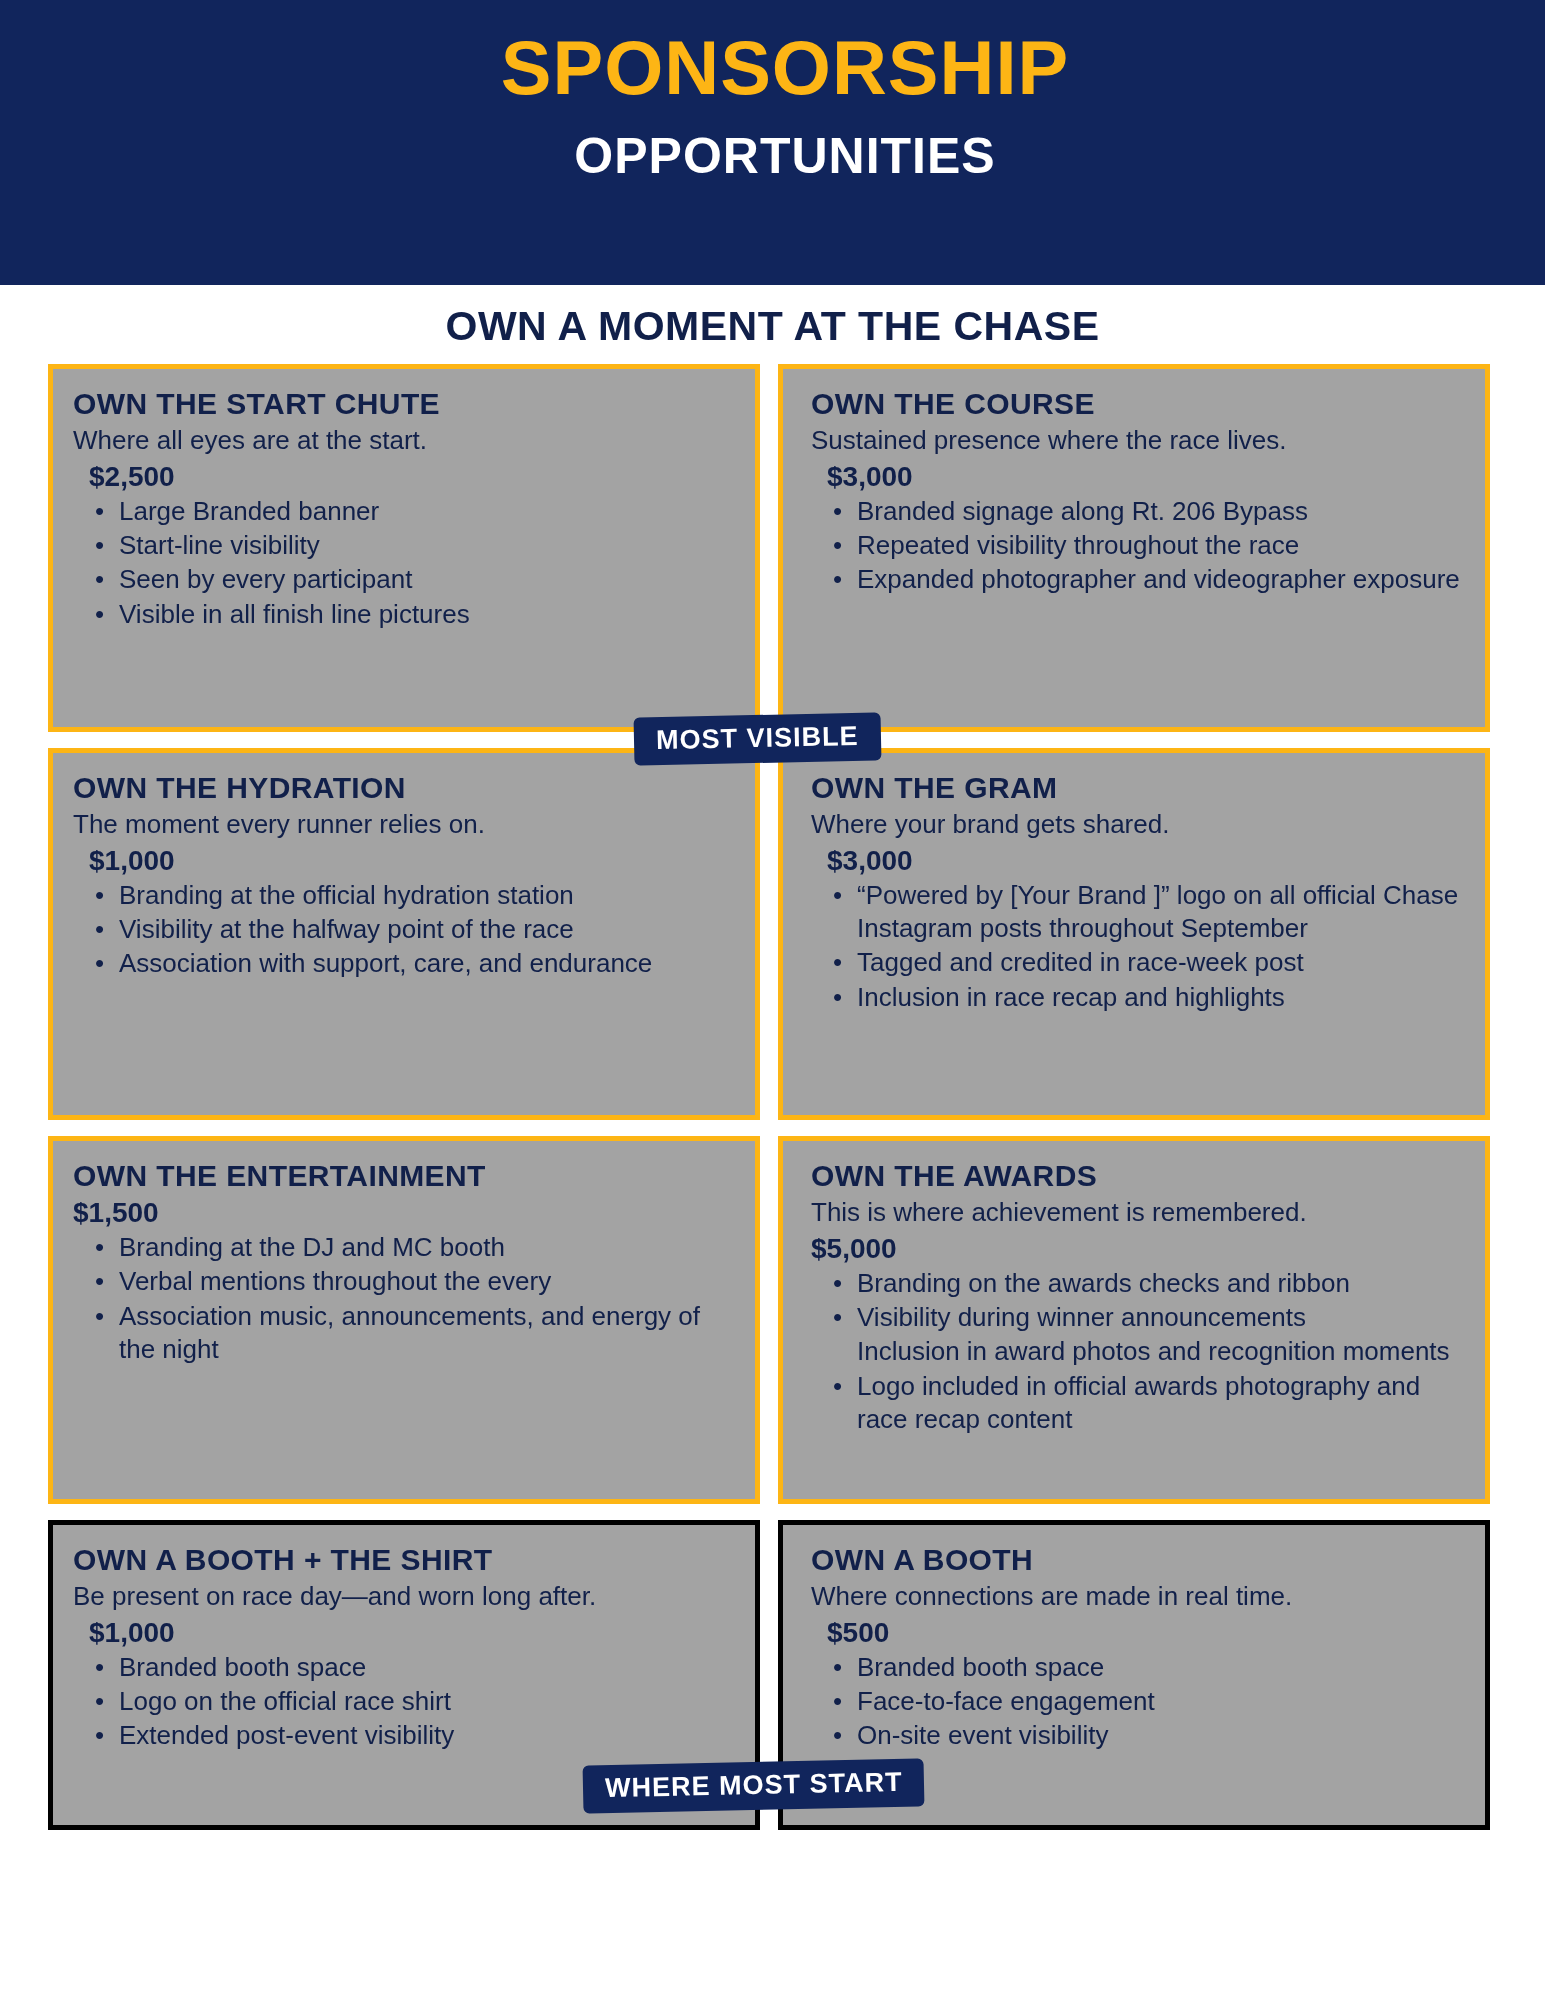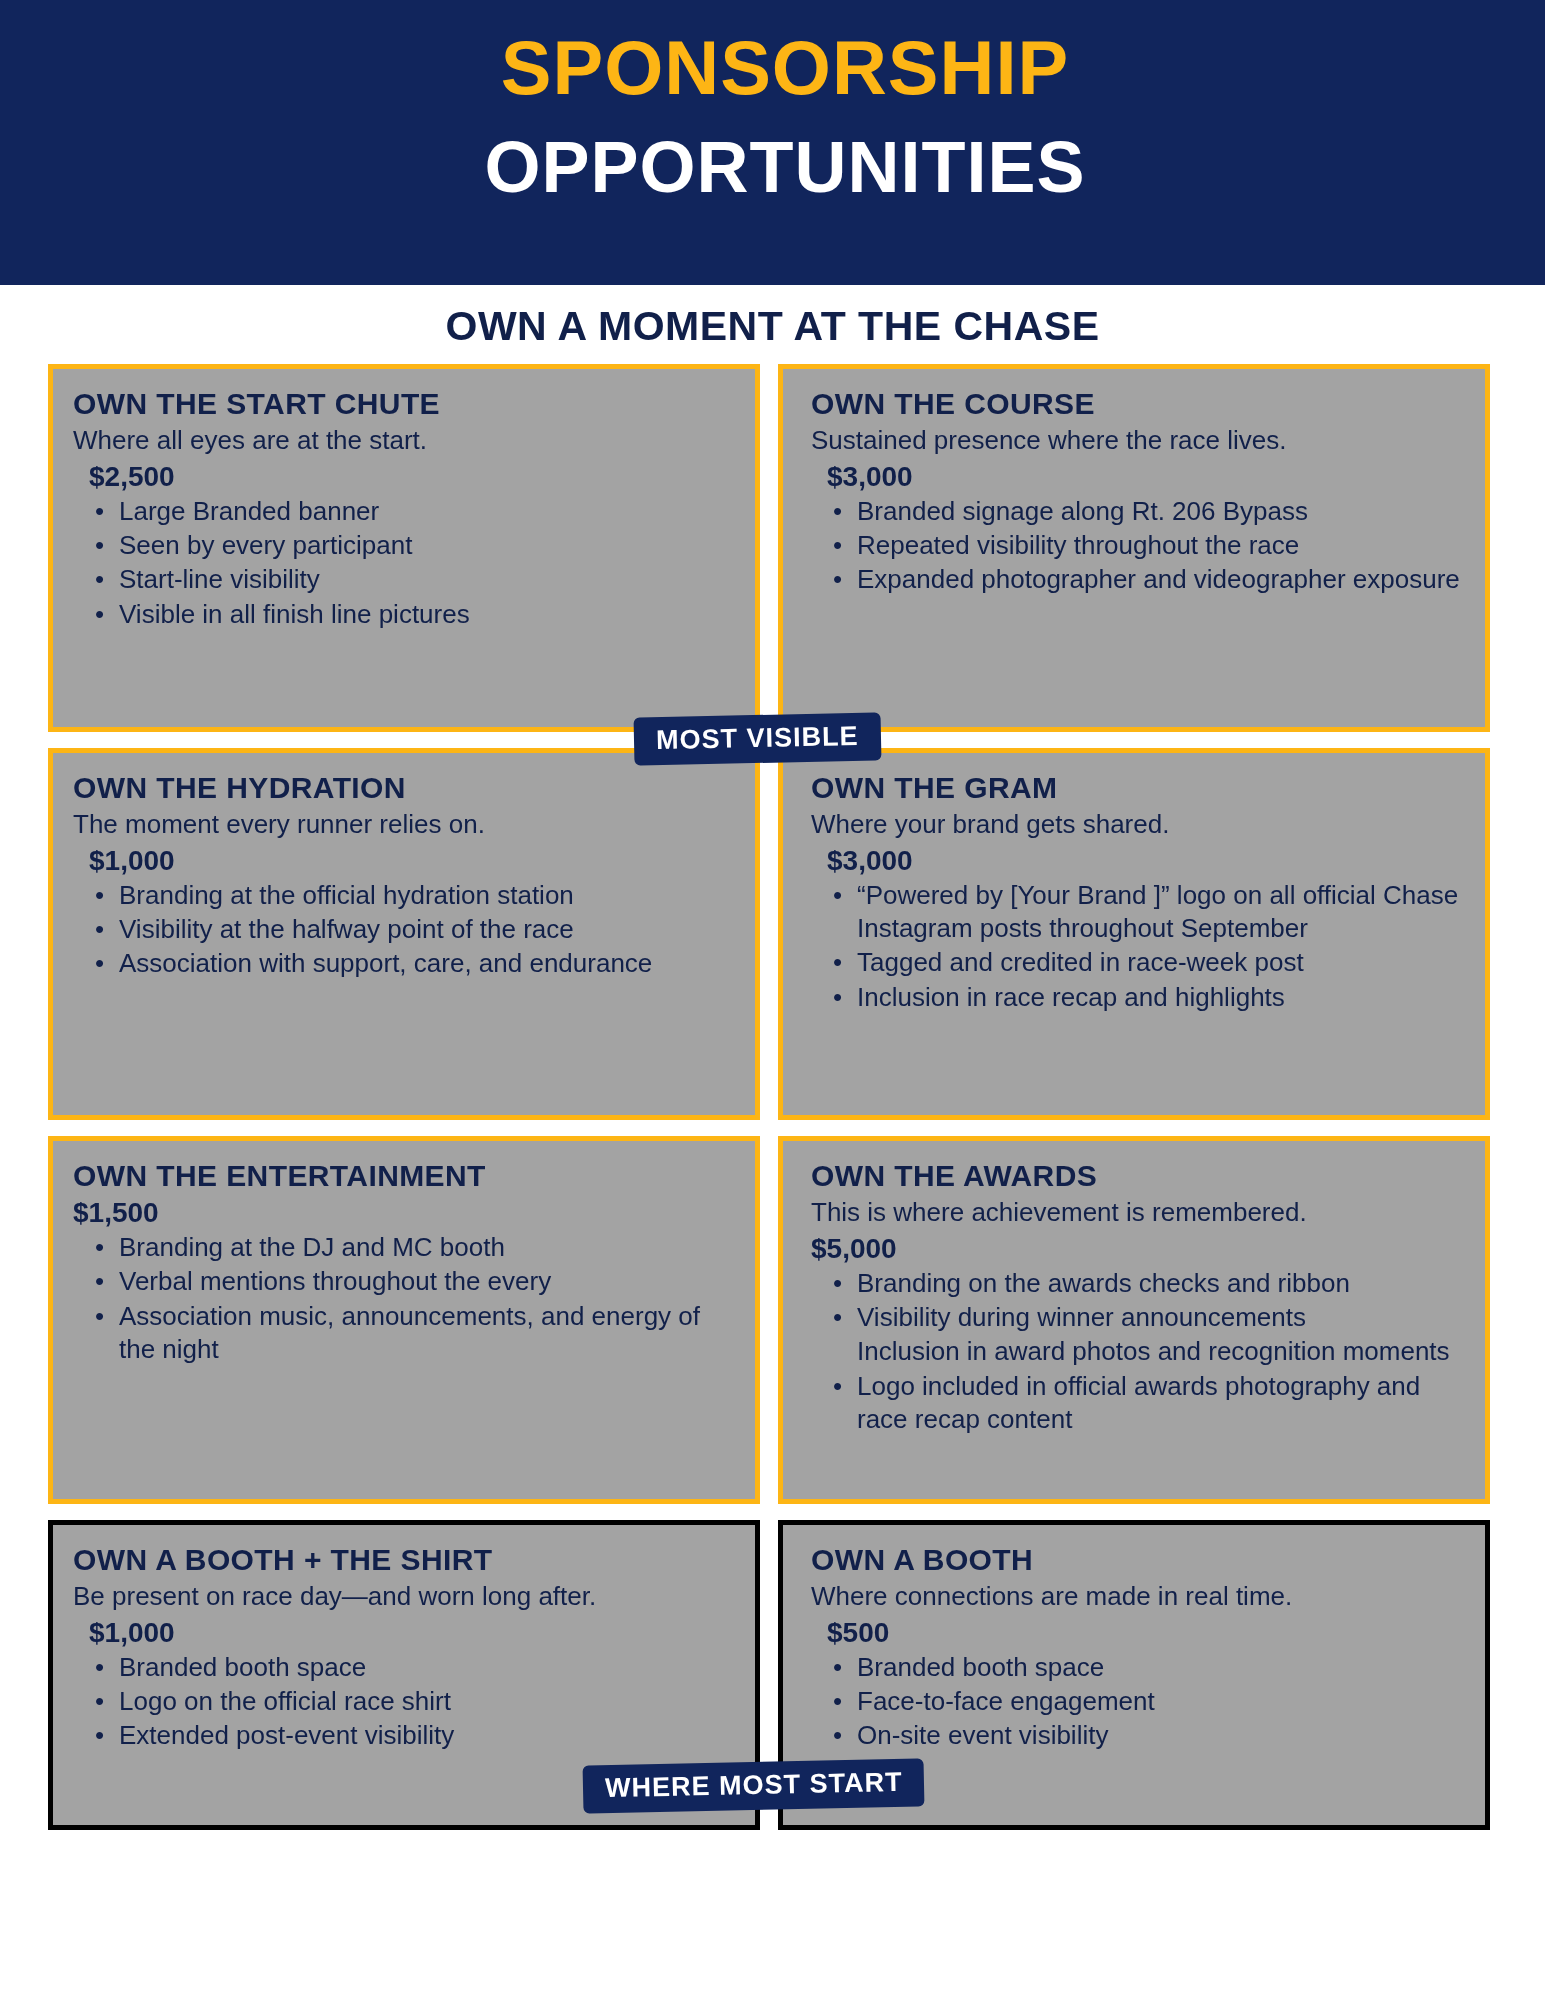--- a/index.html
+++ b/index.html
@@ -28,21 +28,21 @@
   }
   .title-1 {
     font-size: 76px;
     font-weight: bold;
     letter-spacing: 1px;
     color: #fdb515;
     line-height: 1.05;
     margin: 0;
   }
   .title-2 {
-    font-size: 72px;
+    font-size: 50px;
     font-weight: bold;
     letter-spacing: 1px;
     color: #ffffff;
     line-height: 1.05;
     margin: 22px 0 0 0;
   }
   .subtitle {
     text-align: center;
     font-size: 41px;
     font-weight: bold;
@@ -158,22 +158,22 @@
 
 <div class="grid">
 
   <div class="row row-heights-1">
     <div class="card left">
       <h3>OWN THE START CHUTE</h3>
       <div class="tagline">Where all eyes are at the start.</div>
       <div class="price">$2,500</div>
       <ul class="benefits">
         <li>Large Branded banner</li>
+        <li>Start-line visibility</li>
         <li>Seen by every participant</li>
-        <li>Start-line visibility</li>
         <li>Visible in all finish line pictures</li>
       </ul>
     </div>
     <div class="card right">
       <h3>OWN THE COURSE</h3>
       <div class="tagline">Sustained presence where the race lives.</div>
       <div class="price">$3,000</div>
       <ul class="benefits">
         <li>Branded signage along Rt. 206 Bypass</li>
         <li>Repeated visibility throughout the race</li>

